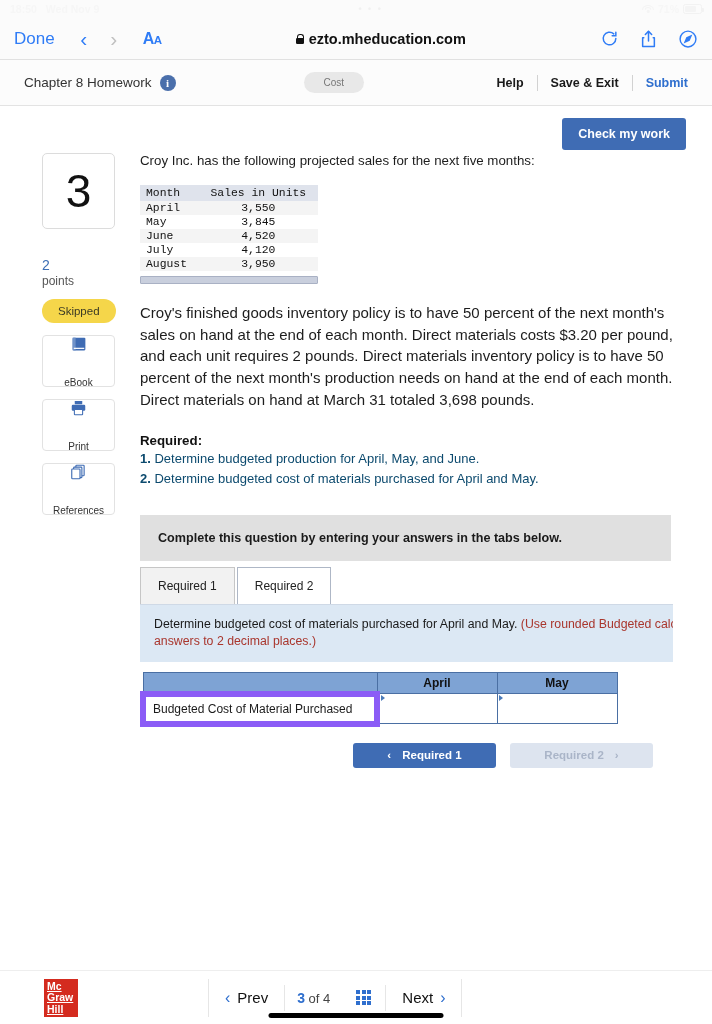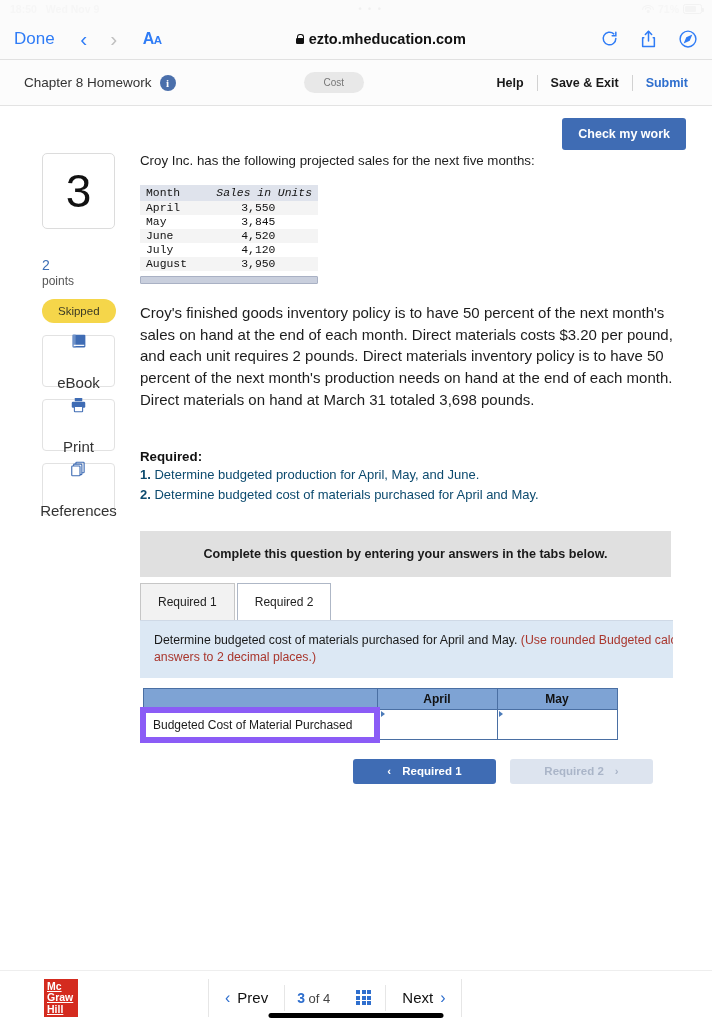--- a/index.html
+++ b/index.html
@@ -99,53 +99,53 @@
   .points-lbl { color:#555; font-size:12px; margin-top:1px; }
   .skipped {
     display:inline-block; background:#f5d64a; color:#3a3a25; font-size:11.5px;
     border-radius:13px; padding:6px 16px; margin-top:11px;
   }
   .tool-btn {
     width:73px; height:52px; border:1px solid #e2e2e2; border-radius:4px;
     display:flex; flex-direction:column; align-items:center; justify-content:center;
     gap:4px; margin-top:12px; background:#fff; cursor:pointer;
   }
-  .tool-btn span.lbl { font-size:15px; color:#333;margin-top:20px; }
+  .tool-btn span.lbl { font-size:10px; color:#333;margin-top:20px; }
   .tool-btn svg { display:block; }
 
   
   .main { flex:1; padding-right:30px; padding-top:2px; }
   .qtext { font-size:13.3px; color:#1d1d1d; line-height:1.42; }
 
   .mono-table-wrap { margin-top: 14px; width: 178px; }
   table.mono {
     border-collapse:collapse; font-family:"Liberation Mono", monospace;
     font-size:11.4px; color:#111; width:178px;
   }
   table.mono thead th { background:#dfe3ec; font-weight:normal; text-align:left;
       padding:2px 6px; }
-  table.mono thead th.num { text-align:right;font-style:italic; }
+  table.mono thead th.num { text-align:center; }
   table.mono td { padding:1px 6px; }
   table.mono td.num { text-align:center; }
   table.mono tbody tr:nth-child(odd){ background:#f4f4f4; }
   .hscroll {
     height:8px; margin-top:5px; background:#c9cfdd; border:1px solid #a9b1c4;
     border-radius:1px; width:178px;
   }
 
   .para { font-size:15px; color:#1d1d1d; line-height:1.45; margin-top:18px; }
-  .req-head { font-size:13.3px; font-weight:bold; color:#111; margin-top:38px; }
+  .req-head { font-size:13.3px; font-weight:bold; color:#111; margin-top:22px; }
   .req-item { font-size:13px; color:#0c4a6e; margin-top:2px; line-height:1.42;}
   .req-item b { font-weight:bold; }
 
   
   .widget { margin-top:26px; position:relative; }
   .widget-banner {
     background:#e0e0e0; padding:16px 18px; font-size:12.6px; font-weight:bold;
-    color:#1a1a1a; width:531px;text-align:center;
+    color:#1a1a1a; width:531px;
   }
   .tabrow { display:flex; margin-top:6px; align-items:flex-end; }
   .tab {
     border:1px solid #c6c6c6; background:#f2f2f2; font-size:12px; color:#222;
     padding:11px 17px; cursor:pointer; border-bottom:none;
   }
   .tab.active { background:#fff; position:relative; z-index:3; border-color:#aeb7c6;}
   .tab + .tab { margin-left:2px; }
   .panel-clip { width:533px; overflow:hidden; }
   .bluebox {

